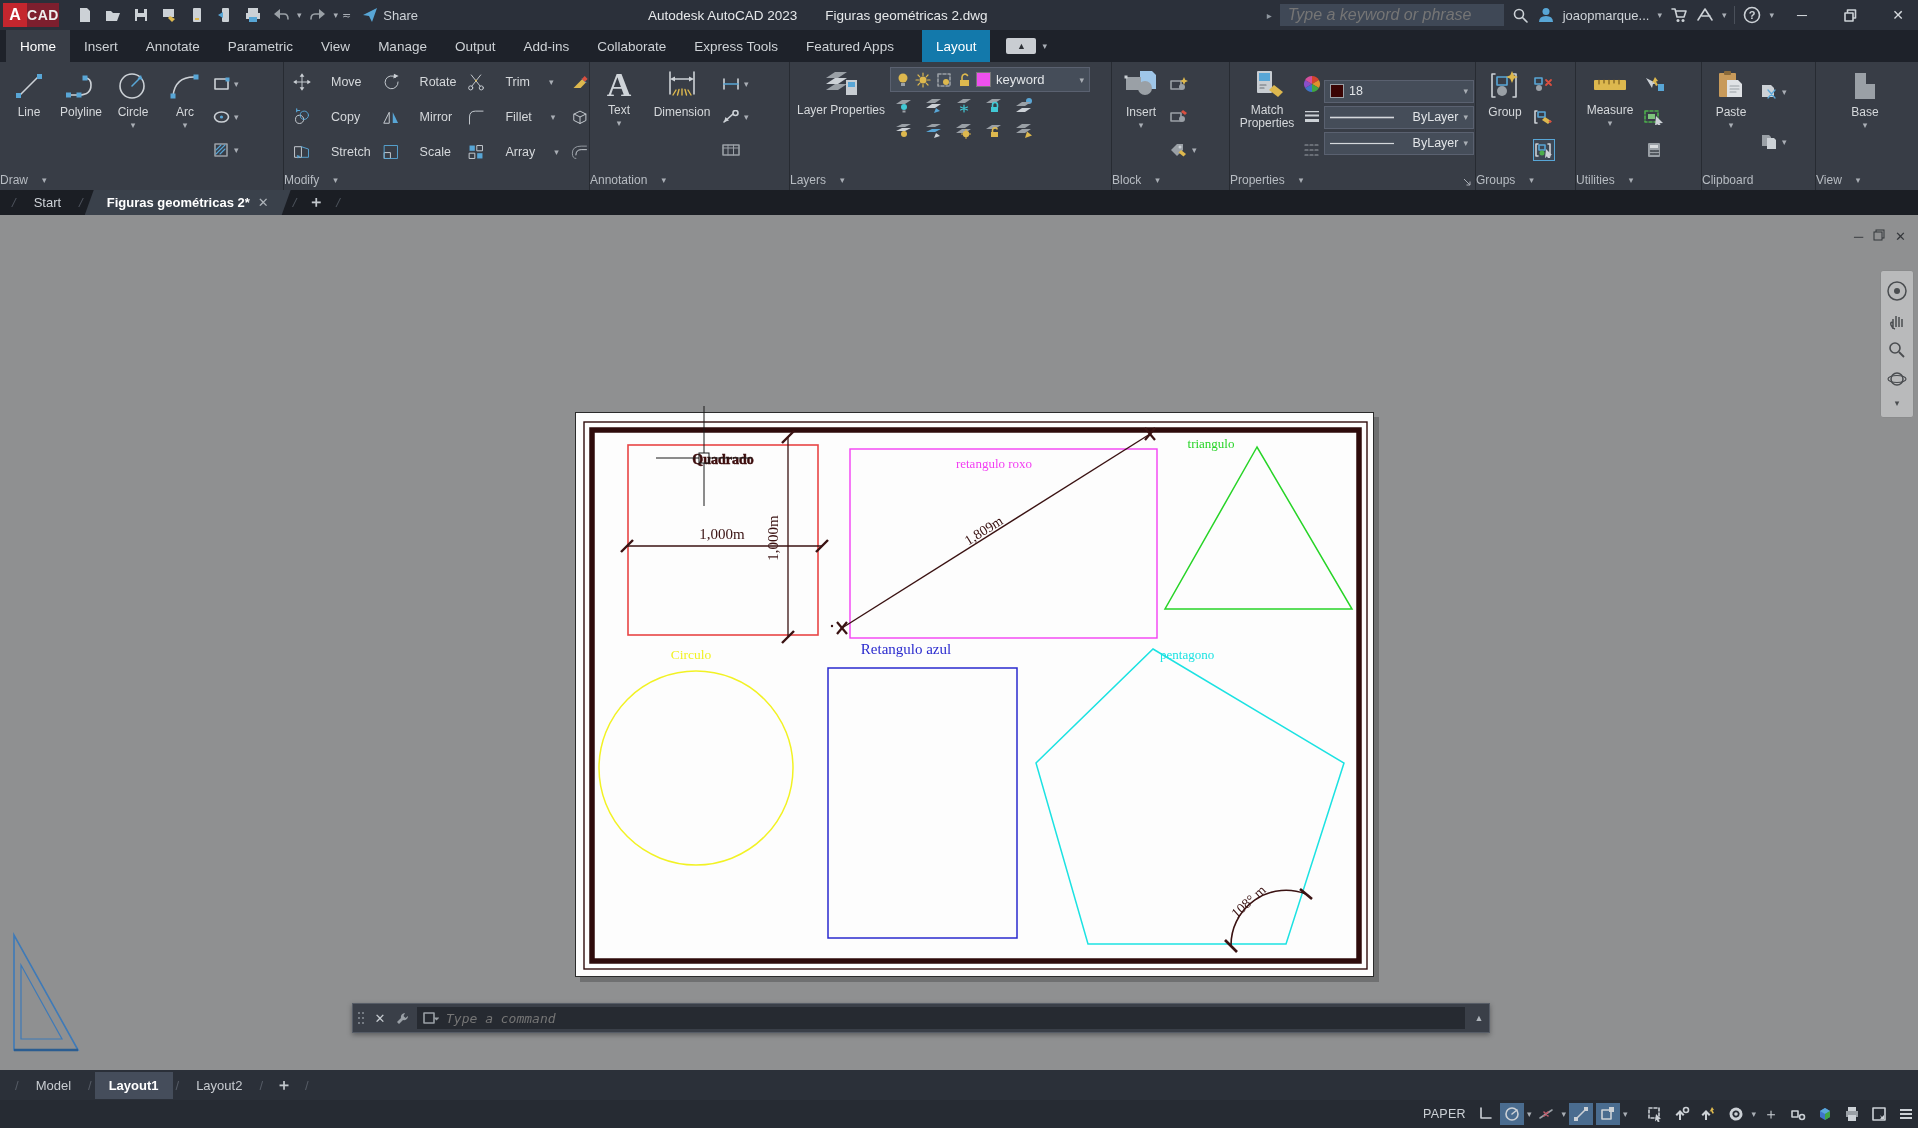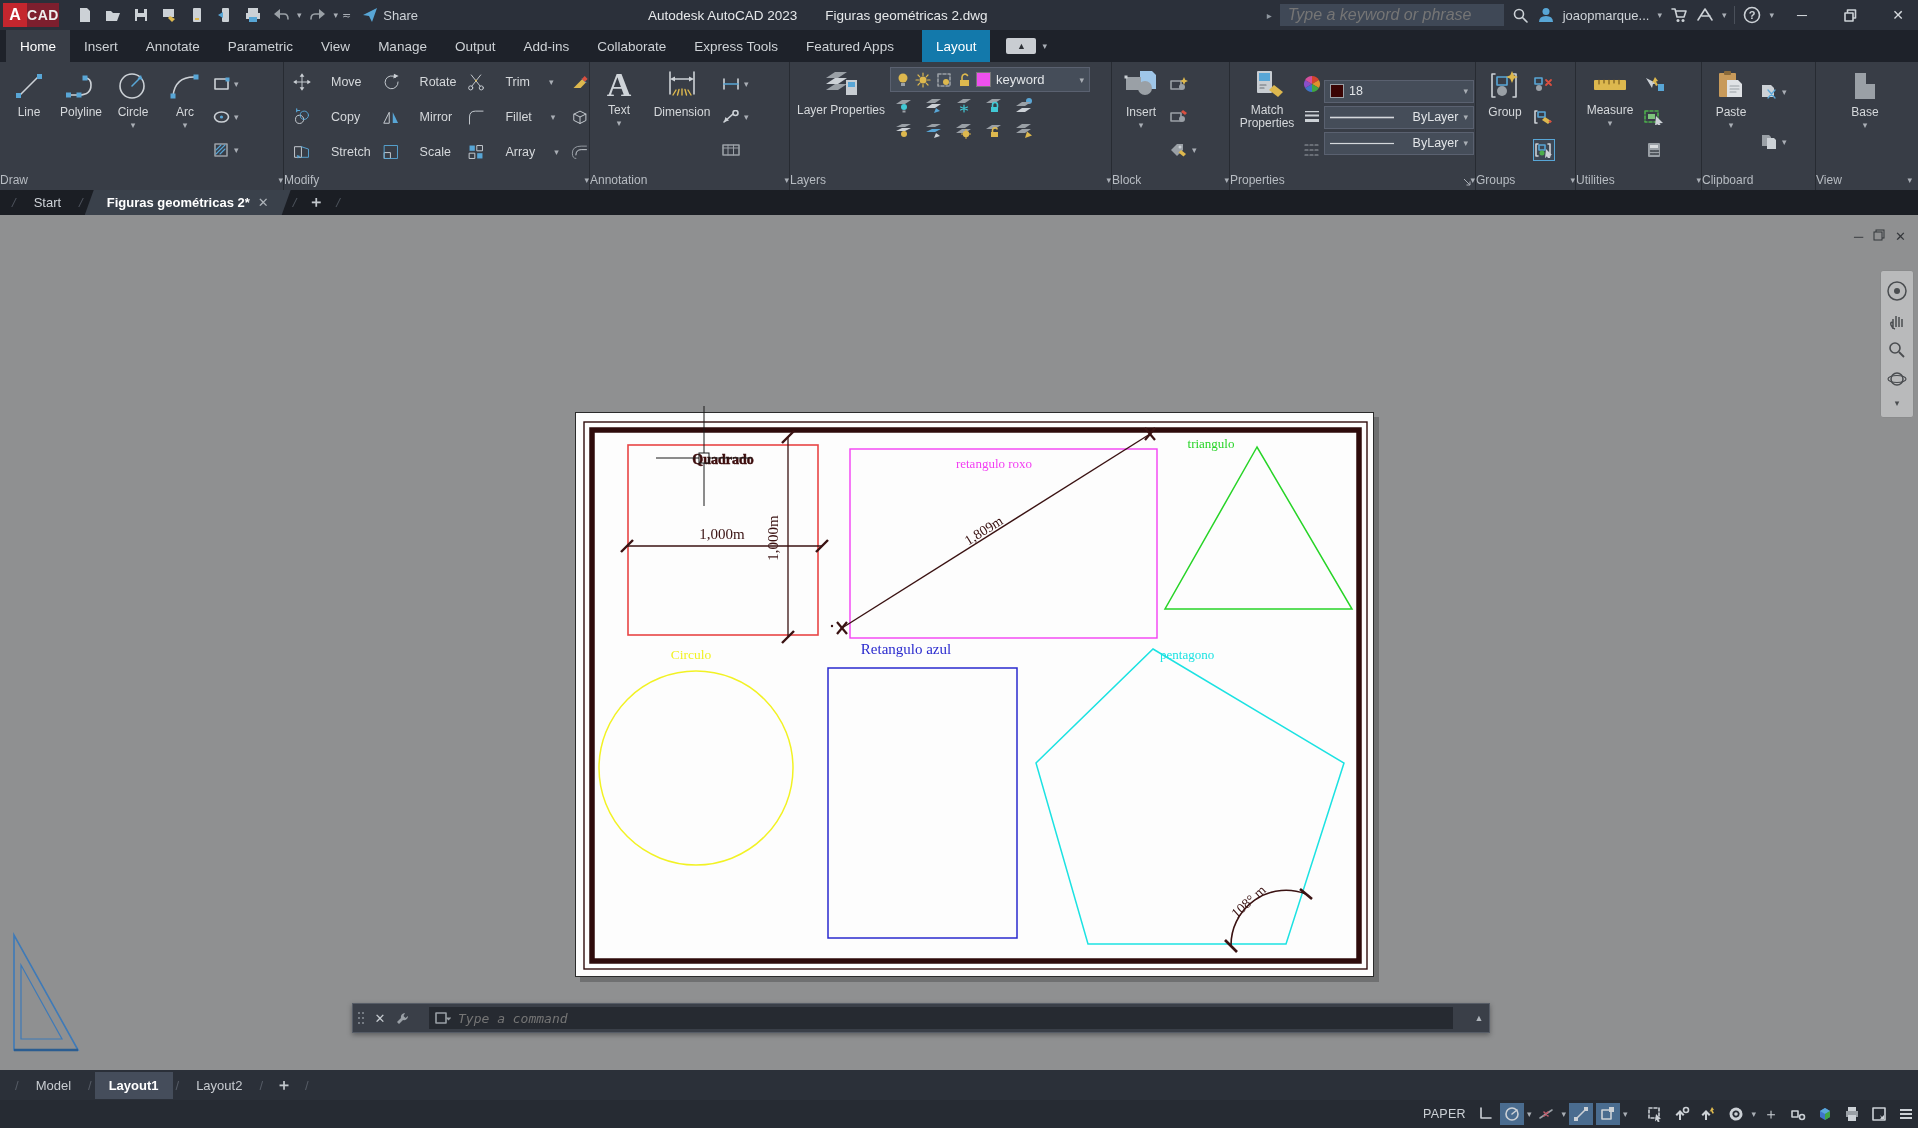--- a/index.html
+++ b/index.html
@@ -29,21 +29,21 @@
   .ribbontabs{height:32px;background:#1e222a;display:flex;align-items:stretch;padding-left:6px;font-size:13.5px;color:#ced2d6}
   .rtab{padding:8px 14px 7px;display:flex;align-items:center}
   .rtab.active{background:#383d46;color:#fff}
   .rtab.accent{background:#1379ab;color:#fff;margin-left:14px}
   .collapse{display:flex;align-items:center;gap:6px;margin-left:16px}
   .cbtn{width:30px;height:16px;background:#c9cdd2;color:#2c3036;font-size:9px;display:flex;align-items:center;justify-content:center;border-radius:2px}
   
   .ribbon{height:128px;background:#383d46;display:flex}
   .panel{display:flex;flex-direction:column;border-right:1px solid #272b32;flex:none}
   .pbody{flex:1;display:flex;padding:3px 2px 0 4px;gap:2px;align-items:stretch}
-  .pfoot{height:21px;display:flex;align-items:center;justify-content:space-between;gap:8px;font-size:12px;color:#b7bcc2;position:relative}
+  .pfoot{height:21px;display:flex;align-items:center;justify-content:flex-start;gap:14px;font-size:12px;color:#b7bcc2;position:relative}
   .bigbtn{min-width:50px;display:flex;flex-direction:column;align-items:center;justify-content:flex-start;padding:3px 3px 0;gap:2px;font-size:12px;line-height:13px;text-align:center;color:#d5d8db}
   .minicol{display:flex;flex-direction:column;justify-content:space-around;padding:2px 1px}
   .mini{display:flex;align-items:center;gap:3px;height:22px}
   .mgrid{display:grid;grid-template-rows:repeat(3,1fr);grid-auto-flow:column;column-gap:2px}
   .mcell{display:flex;align-items:center;gap:19px;font-size:12.5px;padding:0 4px;color:#d5d8db;white-space:nowrap}
   .layercol{display:flex;flex-direction:column;gap:1px;padding-top:2px}
   .layerdd{width:200px;height:25px;background:#454d59;border:1px solid #5a6170;display:flex;align-items:center;gap:5px;padding:0 5px;font-size:13px;color:#e2e5e8}
   .lrow{display:flex;gap:10px;align-items:center;height:24px;padding-left:4px}
   .ddcol{display:flex;flex-direction:column;gap:3px;justify-content:center}
   .dd{width:150px;height:23px;background:#454d59;border:1px solid #5a6170;display:flex;align-items:center;gap:5px;padding:0 5px;font-size:12.5px;color:#e2e5e8}
@@ -59,21 +59,21 @@
   .fslash{color:#4e545e;display:flex;align-items:center;font-style:italic;padding:0 2px}
   .fplus{display:flex;align-items:center;padding:0 10px;color:#c3c8cd;font-size:16px;font-weight:bold}
   
   .canvas{height:855px;background:#8f9091;position:relative}
   .paper{position:absolute;left:575px;top:197px;width:799px;height:565px;background:#fdfdfd;border:1px solid #2b2b2b;box-shadow:5px 5px 0 #6f7071}
   .viewctl{position:absolute;top:14px;right:12px;display:flex;gap:10px;color:#33363a;font-size:13px}
   .navbar{position:absolute;top:55px;right:4px;width:34px;height:148px;background:#b9babb;border:1px solid #8a8b8c;border-radius:3px;display:flex;flex-direction:column;align-items:center;justify-content:space-around;padding:4px 0}
   .cmdbar{position:absolute;left:352px;top:788px;width:1138px;height:30px;background:#3a3f48;border:1px solid #565c66;display:flex;align-items:stretch;box-shadow:0 2px 5px rgba(0,0,0,.35)}
   .cmdgrip{width:16px;display:flex;align-items:center;justify-content:center}
   .cmdbtn{width:22px;display:flex;align-items:center;justify-content:center;color:#c6cbd0}
-  .cmdinput{flex:1;background:#262a31;margin:3px 16px;display:flex;align-items:center;gap:7px;padding:0 6px}
+  .cmdinput{flex:1;background:#262a31;margin:3px 4px;display:flex;align-items:center;gap:7px;padding:0 6px}
   .cmdinput input{flex:1;background:transparent;border:none;outline:none;color:#aeb4ba;font-style:italic;font-size:13px;font-family:"DejaVu Sans Mono",monospace}
   .cmdup{width:20px;display:flex;align-items:center;justify-content:center;color:#aeb4ba;font-size:9px}
   
   .layouttabs{height:30px;background:#2b3039;display:flex;align-items:center;padding-left:12px;font-size:13px;color:#c8ccd1}
   .ltab{padding:6px 14px}
   .ltab.active{background:#454d5b;color:#fff;font-weight:bold}
   .lslash{color:#565c66;padding:0 3px}
   
   .statusbar{height:28px;background:#262b33;display:flex;align-items:center;justify-content:flex-end;gap:3px}
   .sbtn{height:22px;min-width:24px;display:flex;align-items:center;justify-content:center;color:#ccd1d6;gap:2px;padding:0 4px;font-size:12px}

